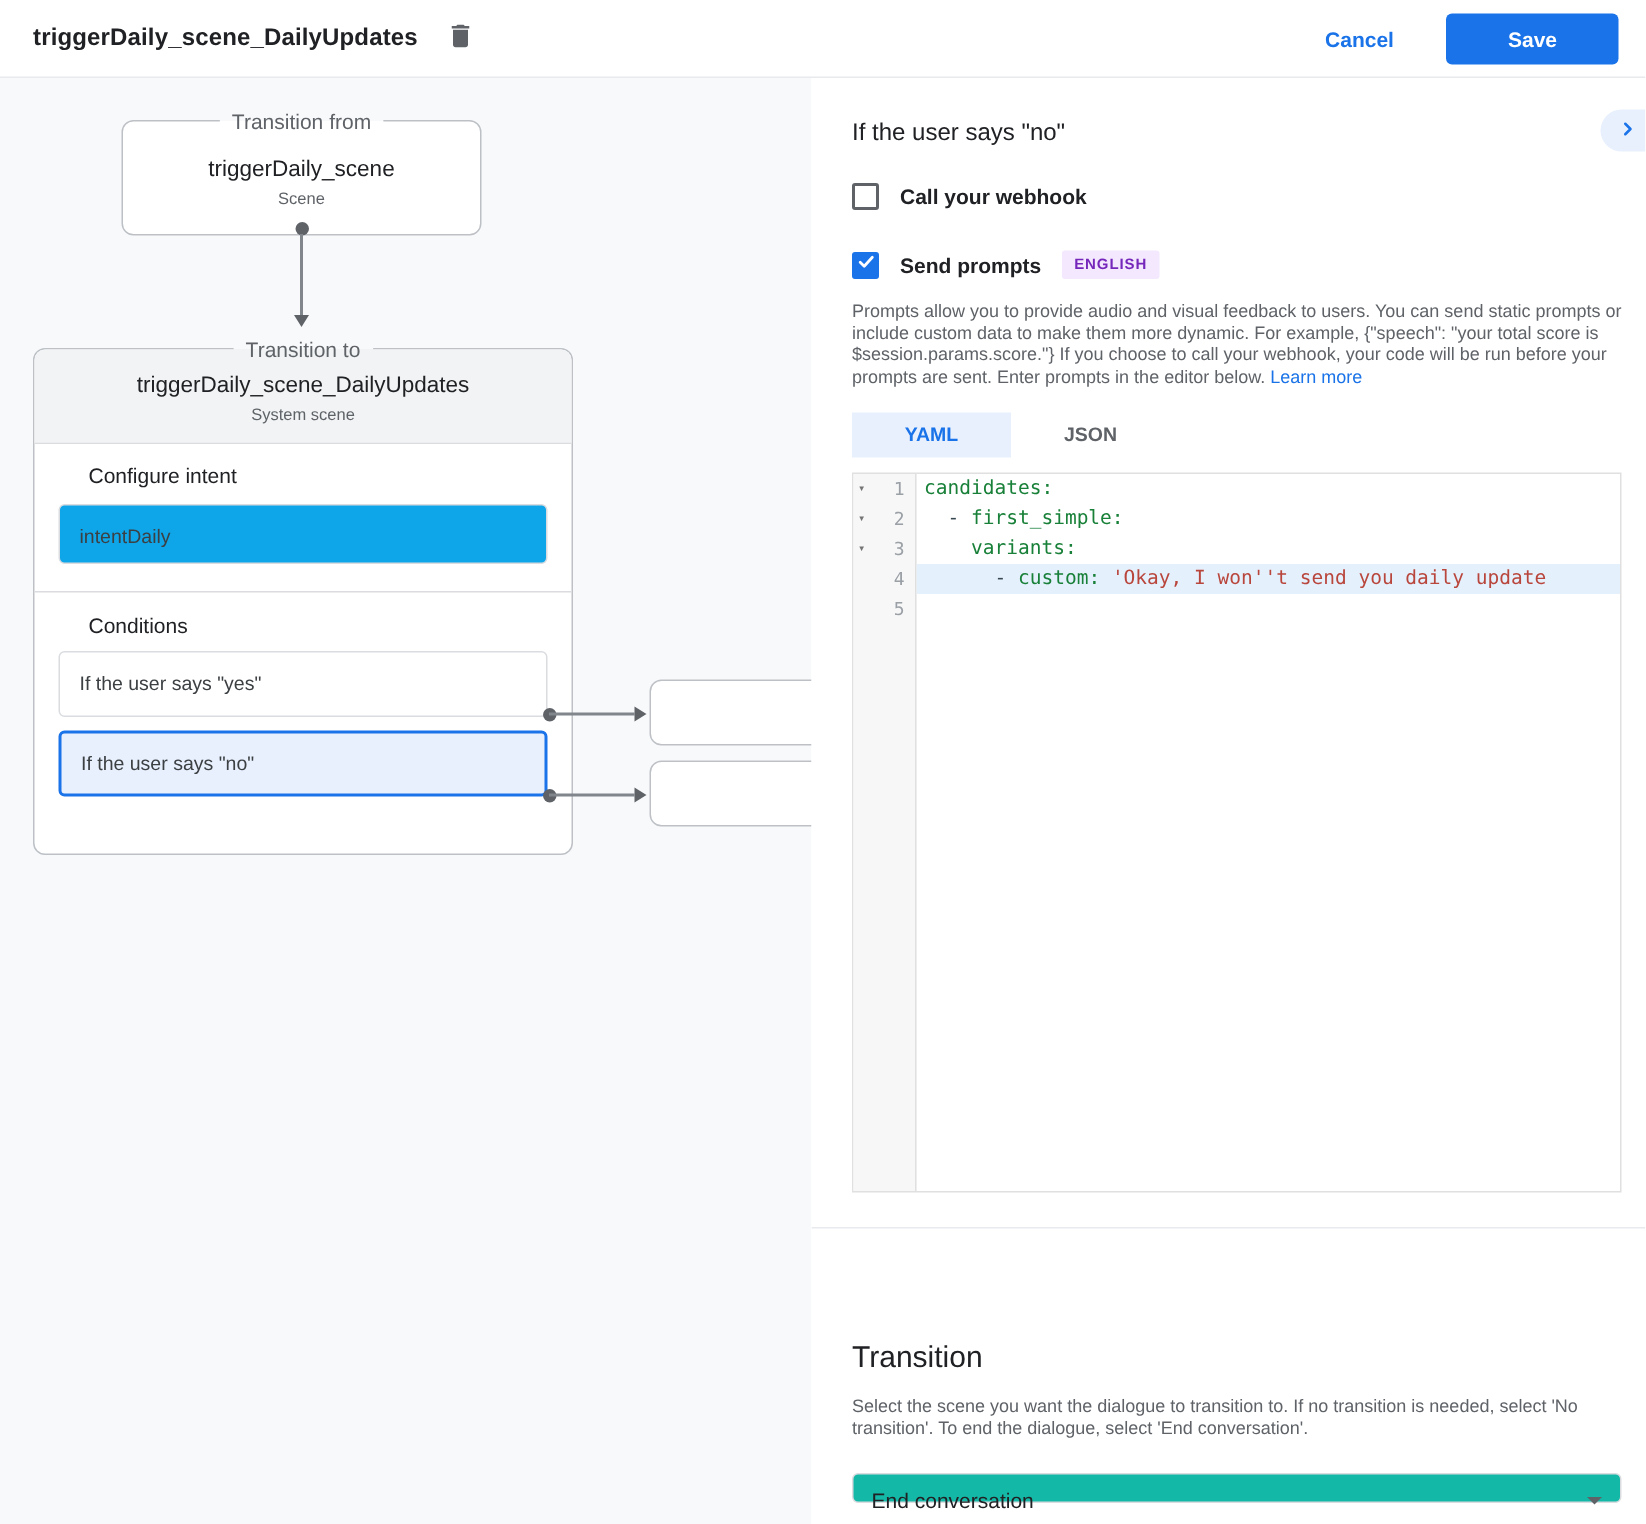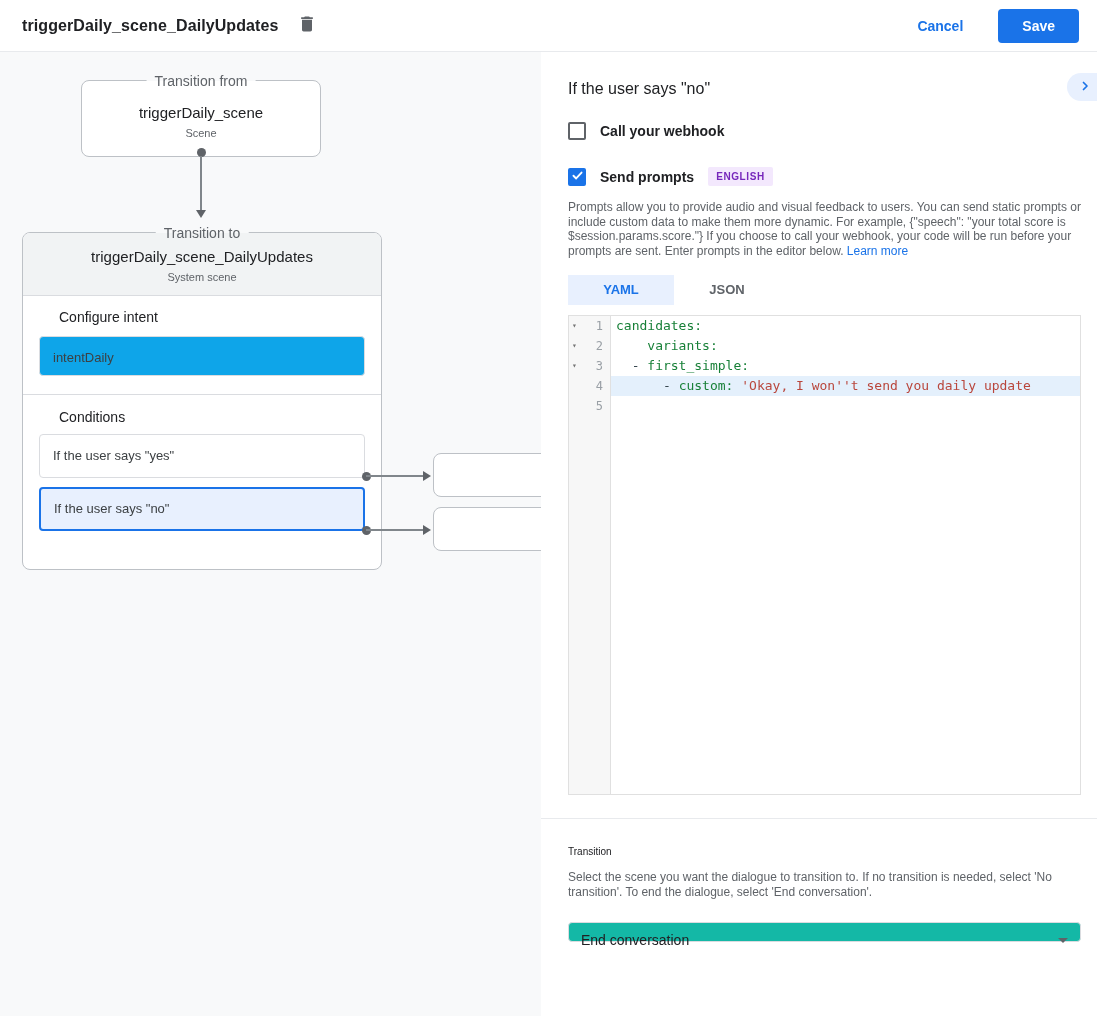--- a/index.html
+++ b/index.html
@@ -21,21 +21,21 @@
   .page-title { font-size: 16px; font-weight: 700; letter-spacing: .1px; }
   .icon-btn { background: none; border: none; cursor: pointer; padding: 2px; display: flex; }
   .h-right { display: flex; align-items: center; gap: 35px; }
   .cancel-btn {
     background: none; border: none; color: var(--accent, #1a73e8);
     font-size: 14px; font-weight: 700; font-family: inherit; cursor: pointer;
   }
   .save-btn {
     background: var(--accent, #1a73e8); color: #fff; border: none; border-radius: 4px;
     font-size: 14px; font-weight: 700; font-family: inherit; cursor: pointer;
-    padding: 0 24px; height: 34px;
+    padding: 0 41px; height: 34px;
   }
   
   .main { position: absolute; top: 52px; left: 0; right: 0; bottom: 0; }
   .canvas {
     position: absolute; top: 0; left: 0; width: 541px; height: 100%;
     background: var(--canvas-bg, #f8f9fa); overflow: hidden;
   }
   
   .flow-box {
     position: absolute; background: #fff;
@@ -143,21 +143,21 @@
   
   .insert-row { display: flex; align-items: center; margin-top: 16px; }
   .insert-label { font-size: 14px; color: #3c4043; }
   .chip {
     margin-left: 11px; height: 26px; line-height: 24px; padding: 0 15px;
     border: 1px solid #747775; border-radius: 13px; background: #fff;
     font-size: 13px; color: #3c4043; font-family: inherit; cursor: pointer;
   }
   .panel-divider { border-top: 1px solid #e8eaed; margin-top: 23px; }
   .p-sec2 { padding: 27px 16px 0 27px; }
-  .sec2-title { font-size: 10px; color: var(--text-primary, #202124); }
+  .sec2-title { font-size: 20px; color: var(--text-primary, #202124); margin-top: 48px; }
   .sec2-desc { margin-top: 13px; font-size: 12px; line-height: 14.6px; color: var(--text-secondary, #5f6368); max-width: 520px; }
   .select {
     margin-top: 22px; height: 20px; line-height: 34px; border: 1px solid var(--border, #dadce0);
     border-radius: 4px; padding: 0 12px; font-size: 14px; color: var(--text-primary, #202124);
     position: relative; cursor: pointer; background: #14b8a6;
   }
   .caret {
     position: absolute; right: 12px; top: 15px; width: 0; height: 0;
     border-left: 5px solid transparent; border-right: 5px solid transparent;
     border-top: 5px solid #5f6368;
@@ -266,22 +266,22 @@
         <div class="editor">
           <div class="gutter">
             <div class="g-row"><span class="fold">▾</span><span>1</span></div>
             <div class="g-row"><span class="fold">▾</span><span>2</span></div>
             <div class="g-row"><span class="fold">▾</span><span>3</span></div>
             <div class="g-row"><span>4</span></div>
             <div class="g-row"><span>5</span></div>
           </div>
           <div class="code">
             <div class="c-row"><span class="tok-key">candidates:</span></div>
+            <div class="c-row"><span class="tok-plain">  - </span><span class="tok-key">first_simple:</span></div>
             <div class="c-row"><span class="tok-plain">    </span><span class="tok-key">variants:</span></div>
-            <div class="c-row"><span class="tok-plain">  - </span><span class="tok-key">first_simple:</span></div>
             <div class="c-row hl"><span class="tok-plain">      - </span><span class="tok-key">custom: </span><span class="tok-str">'Okay, I won''t send you daily update</span></div>
             <div class="c-row"></div>
           </div>
         </div>
 
       </div>
 
       <div class="panel-divider"></div>
 
       <div class="p-sec2">

